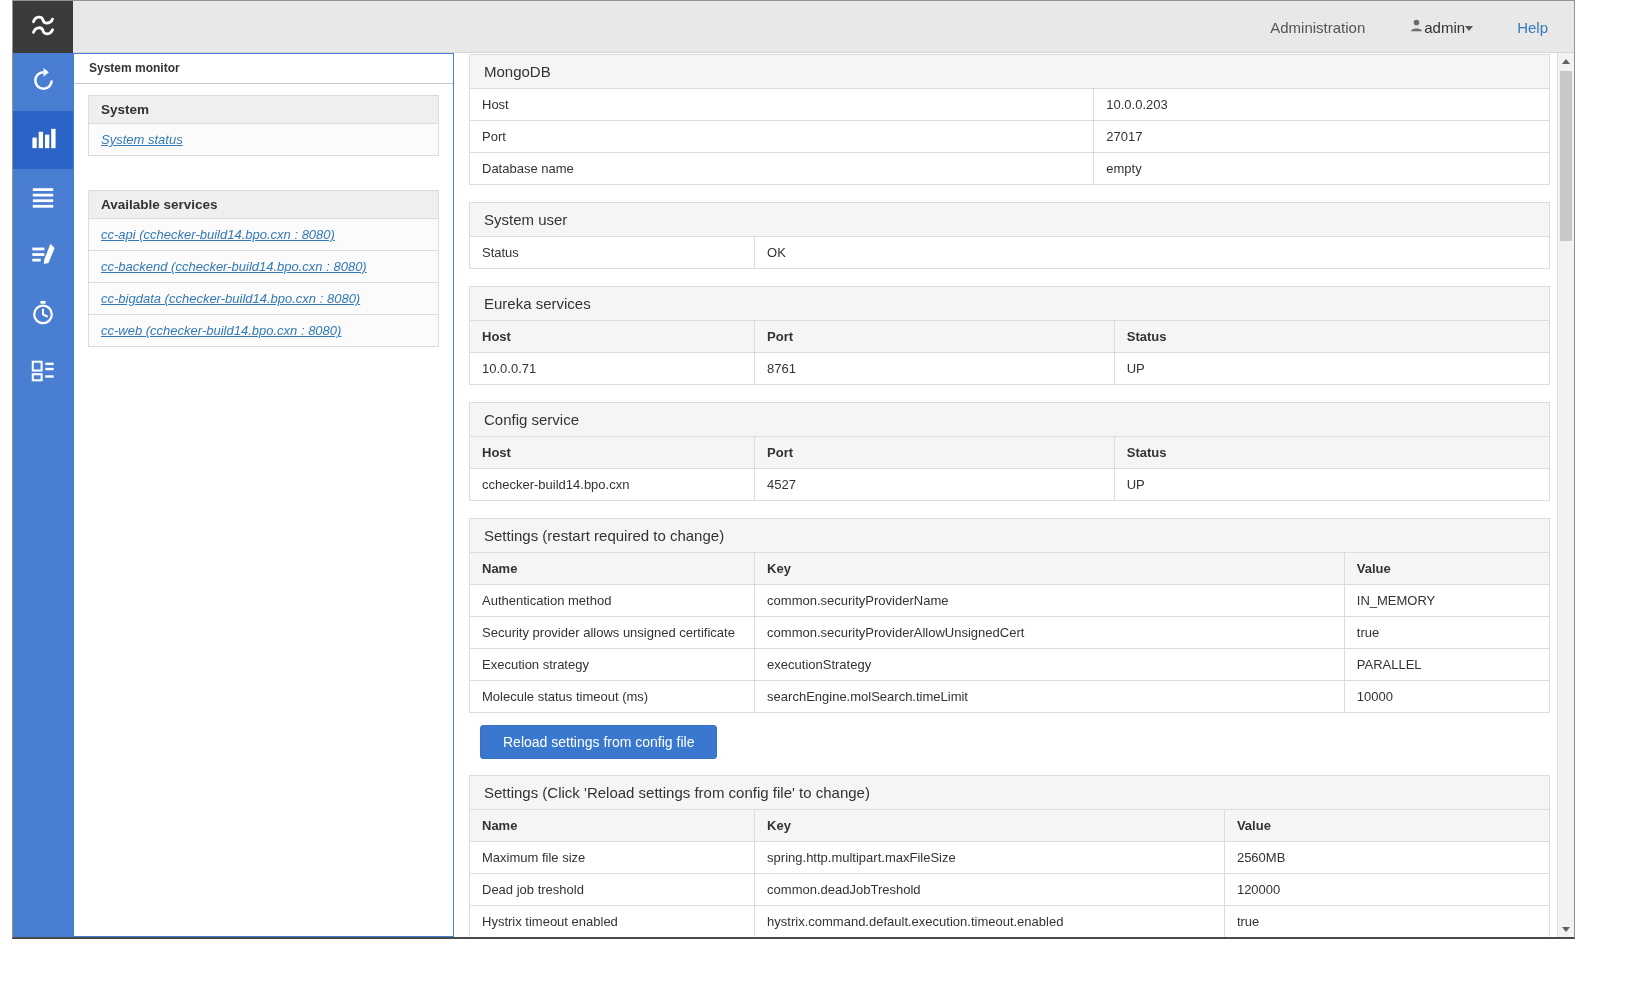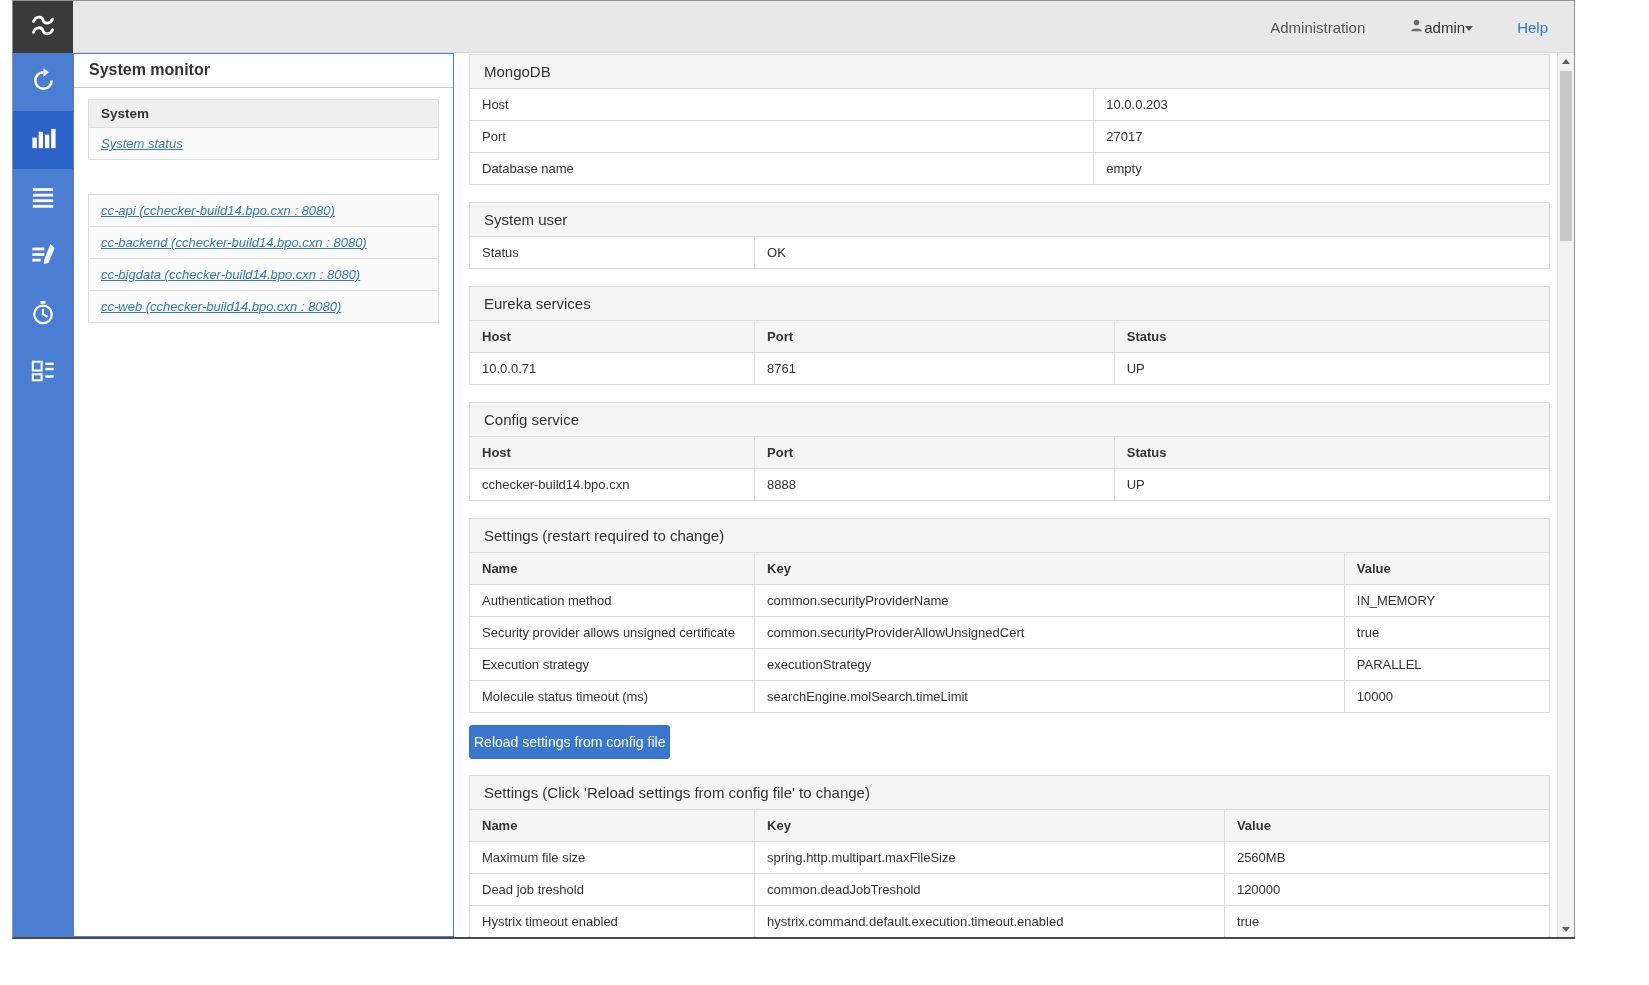--- a/index.html
+++ b/index.html
@@ -55,21 +55,21 @@
   }
   .nav-item.active { background: var(--accent-dark, #2c63c6); }
   
   .left-panel {
     position: absolute; left: 60px; top: 52px; width: 381px; bottom: 0;
     background: #fff;
     border: 1px solid var(--accent, #4a7ed3);
   }
   .panel-title {
     padding: 7px 15px 8px;
-    font-size: 16px; font-weight: bold;
+    font-size: 12px; font-weight: bold;
     border-bottom: 1px solid #c9c9c9;
   }
   .group { margin: 11px 14px 34px; border: 1px solid var(--border, #dcdcdc); }
   .group-header {
     background: #efefef; padding: 6px 12px;
     font-size: 13.5px; font-weight: bold;
     border-bottom: 1px solid var(--border, #dcdcdc);
   }
   .group-row { padding: 8px 12px; background: #fbfbfb; border-bottom: 1px solid var(--border, #dcdcdc); font-style: italic; }
   .group-row:last-child { border-bottom: none; }
@@ -98,25 +98,25 @@
     white-space: nowrap; overflow: hidden;
     color: #333;
   }
   table.grid th { background: var(--heading-bg, #f5f5f5); font-weight: bold; }
   .btn-primary {
     display: inline-block;
     background: var(--button, #3a78cf);
     color: #fff;
     border: 1px solid #3a70c0;
     border-radius: 3px;
-    padding: 8px 4px;
+    padding: 8px 22px;
     font-size: 14px; line-height: 16px;
     font-family: inherit;
     cursor: pointer;
-    margin: 12px 0 16px;
+    margin: 12px 11px 16px;
   }
   
   .vscroll {
     position: absolute; top: 52px; right: 0; width: 17px; bottom: 0;
     background: #f2f2f2; border-left: 1px solid #dedede;
   }
   .scroll-arrow {
     position: absolute; left: 0; width: 100%; height: 16px;
     display: flex; align-items: center; justify-content: center;
     cursor: pointer;
@@ -245,20 +245,21 @@
     <div class="panel-title">System monitor</div>
 
     <div class="group">
       <div class="group-header">System</div>
       <div class="group-row">
         <a>System status</a>
       </div>
     </div>
 
     <div class="group">
+      <div class="group-header">Available services</div>
       <div class="group-row">
         <a>cc-api (cchecker-build14.bpo.cxn : 8080)</a>
       </div>
       <div class="group-row">
         <a>cc-backend (cchecker-build14.bpo.cxn : 8080)</a>
       </div>
       <div class="group-row">
         <a>cc-bigdata (cchecker-build14.bpo.cxn : 8080)</a>
       </div>
       <div class="group-row">
@@ -349,21 +350,21 @@
         <thead>
           <tr>
             <th>Host</th>
             <th>Port</th>
             <th>Status</th>
           </tr>
         </thead>
         <tbody>
           <tr>
             <td>cchecker-build14.bpo.cxn</td>
-            <td>8888</td>
+            <td>4527</td>
             <td>UP</td>
           </tr>
         </tbody>
       </table>
     </section>
 
     
     <section class="section" style="margin-bottom:0;">
       <div class="section-heading">Settings (restart required to change)</div>
       <table class="grid">

